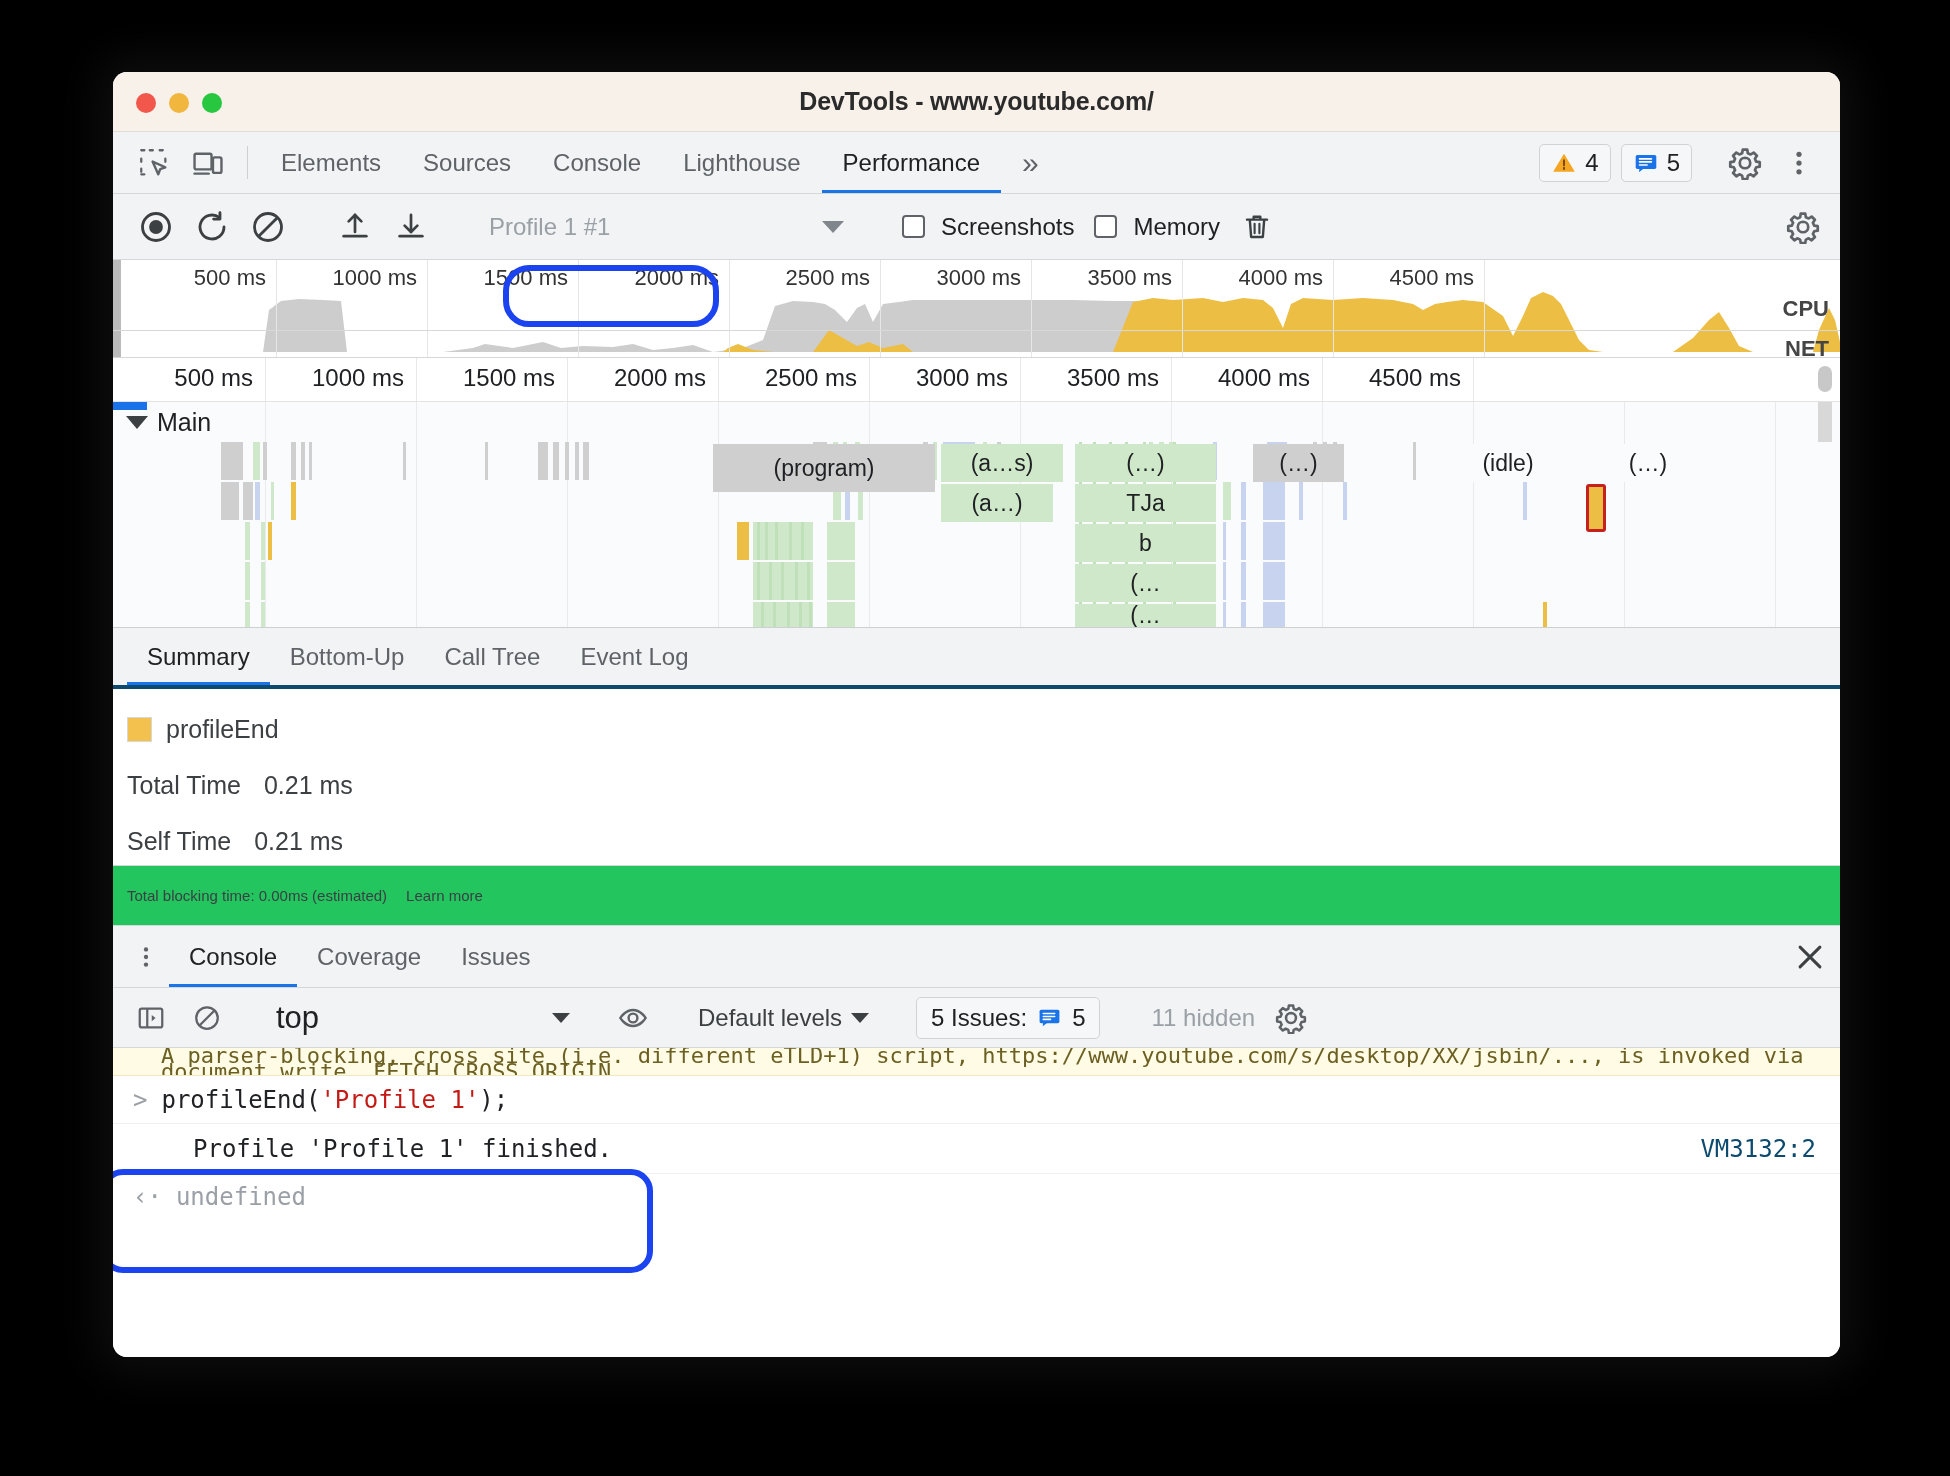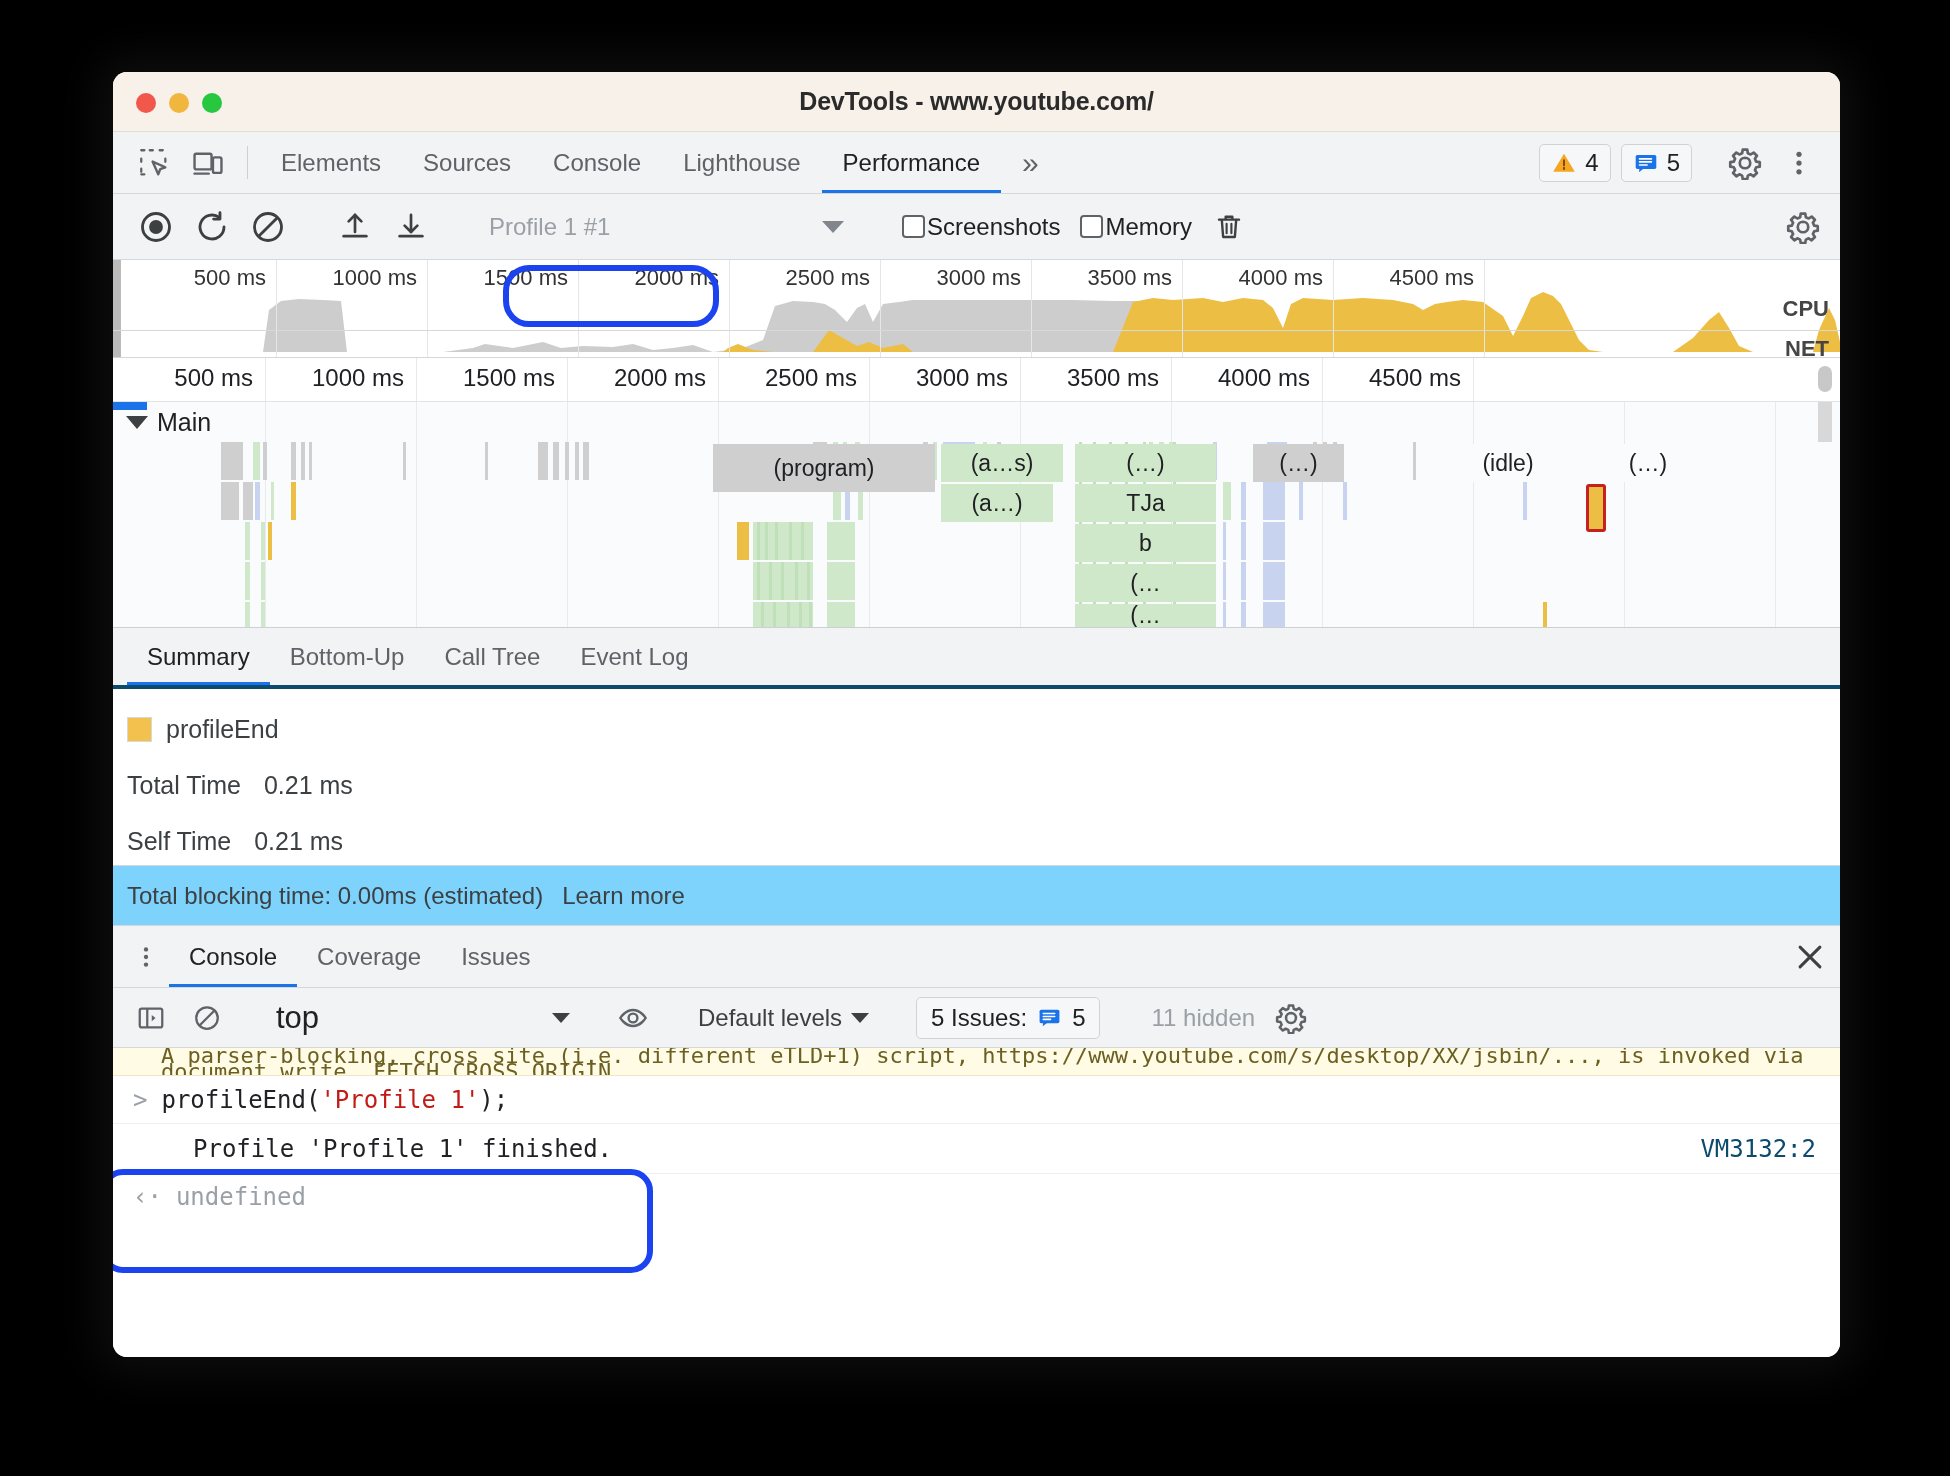--- a/index.html
+++ b/index.html
@@ -118,21 +118,21 @@
     margin-left: 12px;
     width: 330px; height: 44px;
     display: flex; align-items: center;
     padding-left: 14px;
     font-size: 24px;
     color: #9aa0a6;
     background: #f1f3f4;
     cursor: pointer;
   }
   .caret-down { width: 0;height: 0;border-left: 11px solid transparent;border-right: 11px solid transparent;border-top: 12px solid #80868b; }
-  .cbwrap { display: flex; align-items: center; gap: 2px; margin-left: 18px; cursor: pointer; font-size: 24px; color: #202124; }
+  .cbwrap { display: flex; align-items: center; gap: 16px; margin-left: 18px; cursor: pointer; font-size: 24px; color: #202124; }
   .cbox { width: 23px; height: 23px; border: 2px solid #5f6368; border-radius: 4px; background: #fff; }
   .perfbar .spacer { flex: 1; }
 
   
   .overview {
     position: relative; flex: none;
     height: 98px;
     background: #fff;
     border-bottom: 1px solid #d5d8db;
     overflow: hidden;
@@ -195,26 +195,26 @@
 
   
   .summary { flex: none; height: 176px; background: #fff; padding: 26px 0 0 14px; }
   .sum-title { display: flex; align-items: center; gap: 14px; font-size: 25px; color: #3c4043; }
   .swatch { width: 25px; height: 25px; background: #f2c14e; border: 1px solid #d8d8d8; }
   .sum-row { margin-top: 27px; font-size: 25px; color: #3c4043; }
   .sum-row .v { margin-left: 16px; }
 
   .blocking {
     flex: none; height: 61px;
-    background: #7dd3fc;
+    background: #22c55e;
     border-top: 1px solid #d5d8db;
     border-bottom: 1px solid #d5d8db;
     display: flex; align-items: center;
     padding-left: 14px;
-    font-size: 24px; color: #3c4043;
+    font-size: 15px; color: #3c4043;
   }
   .blocking a { color: #3c4043; margin-left: 19px; cursor: pointer; }
 
   
   .drawer-tabs {
     flex: none; height: 62px;
     background: #f1f3f4;
     border-bottom: 1px solid #d5d8db;
     display: flex; align-items: stretch;
     padding-left: 10px;

